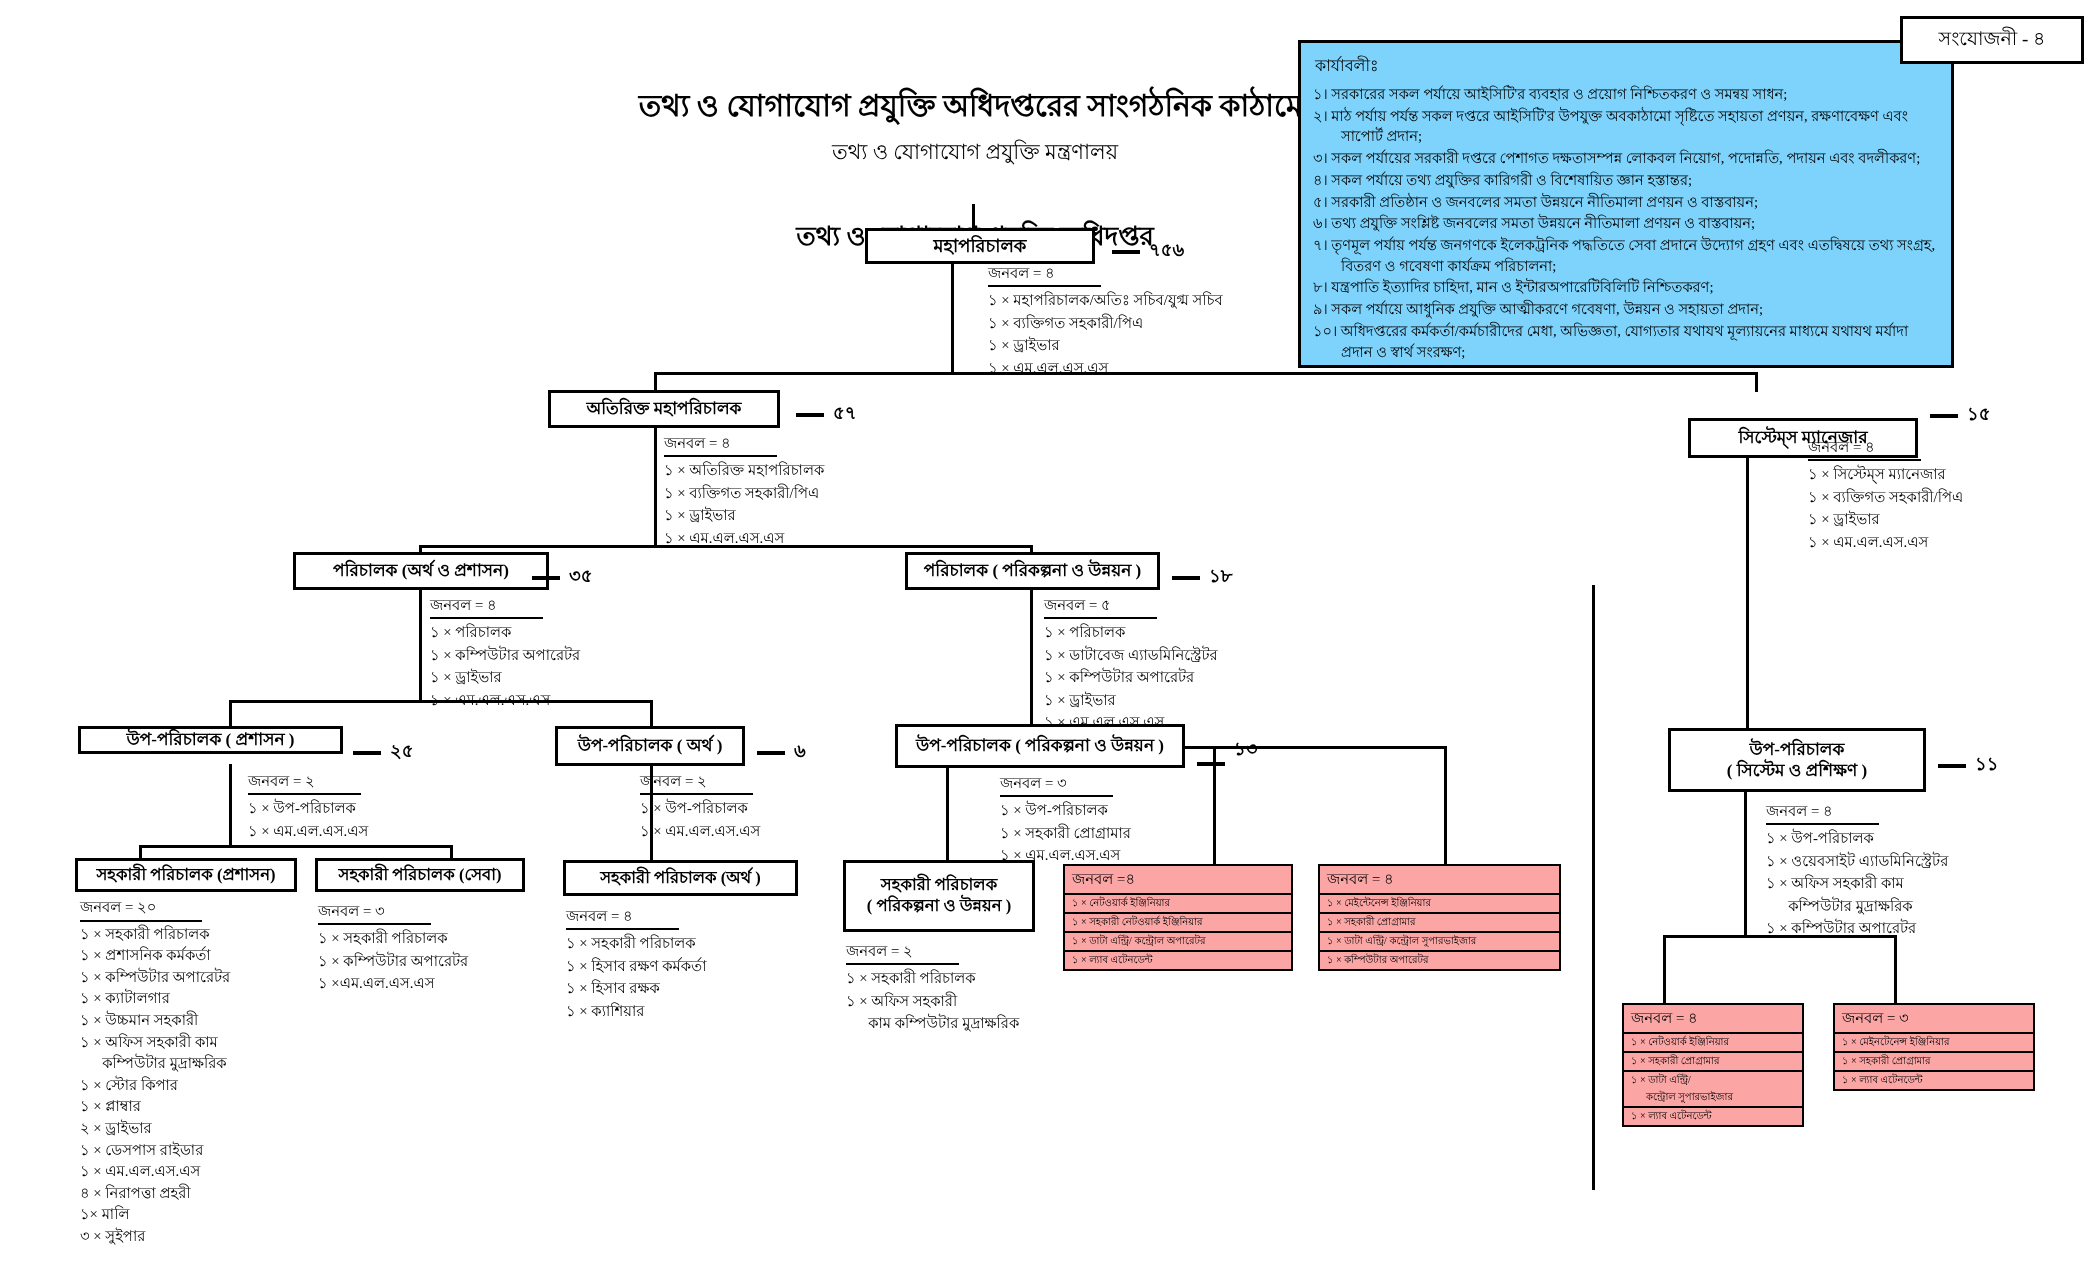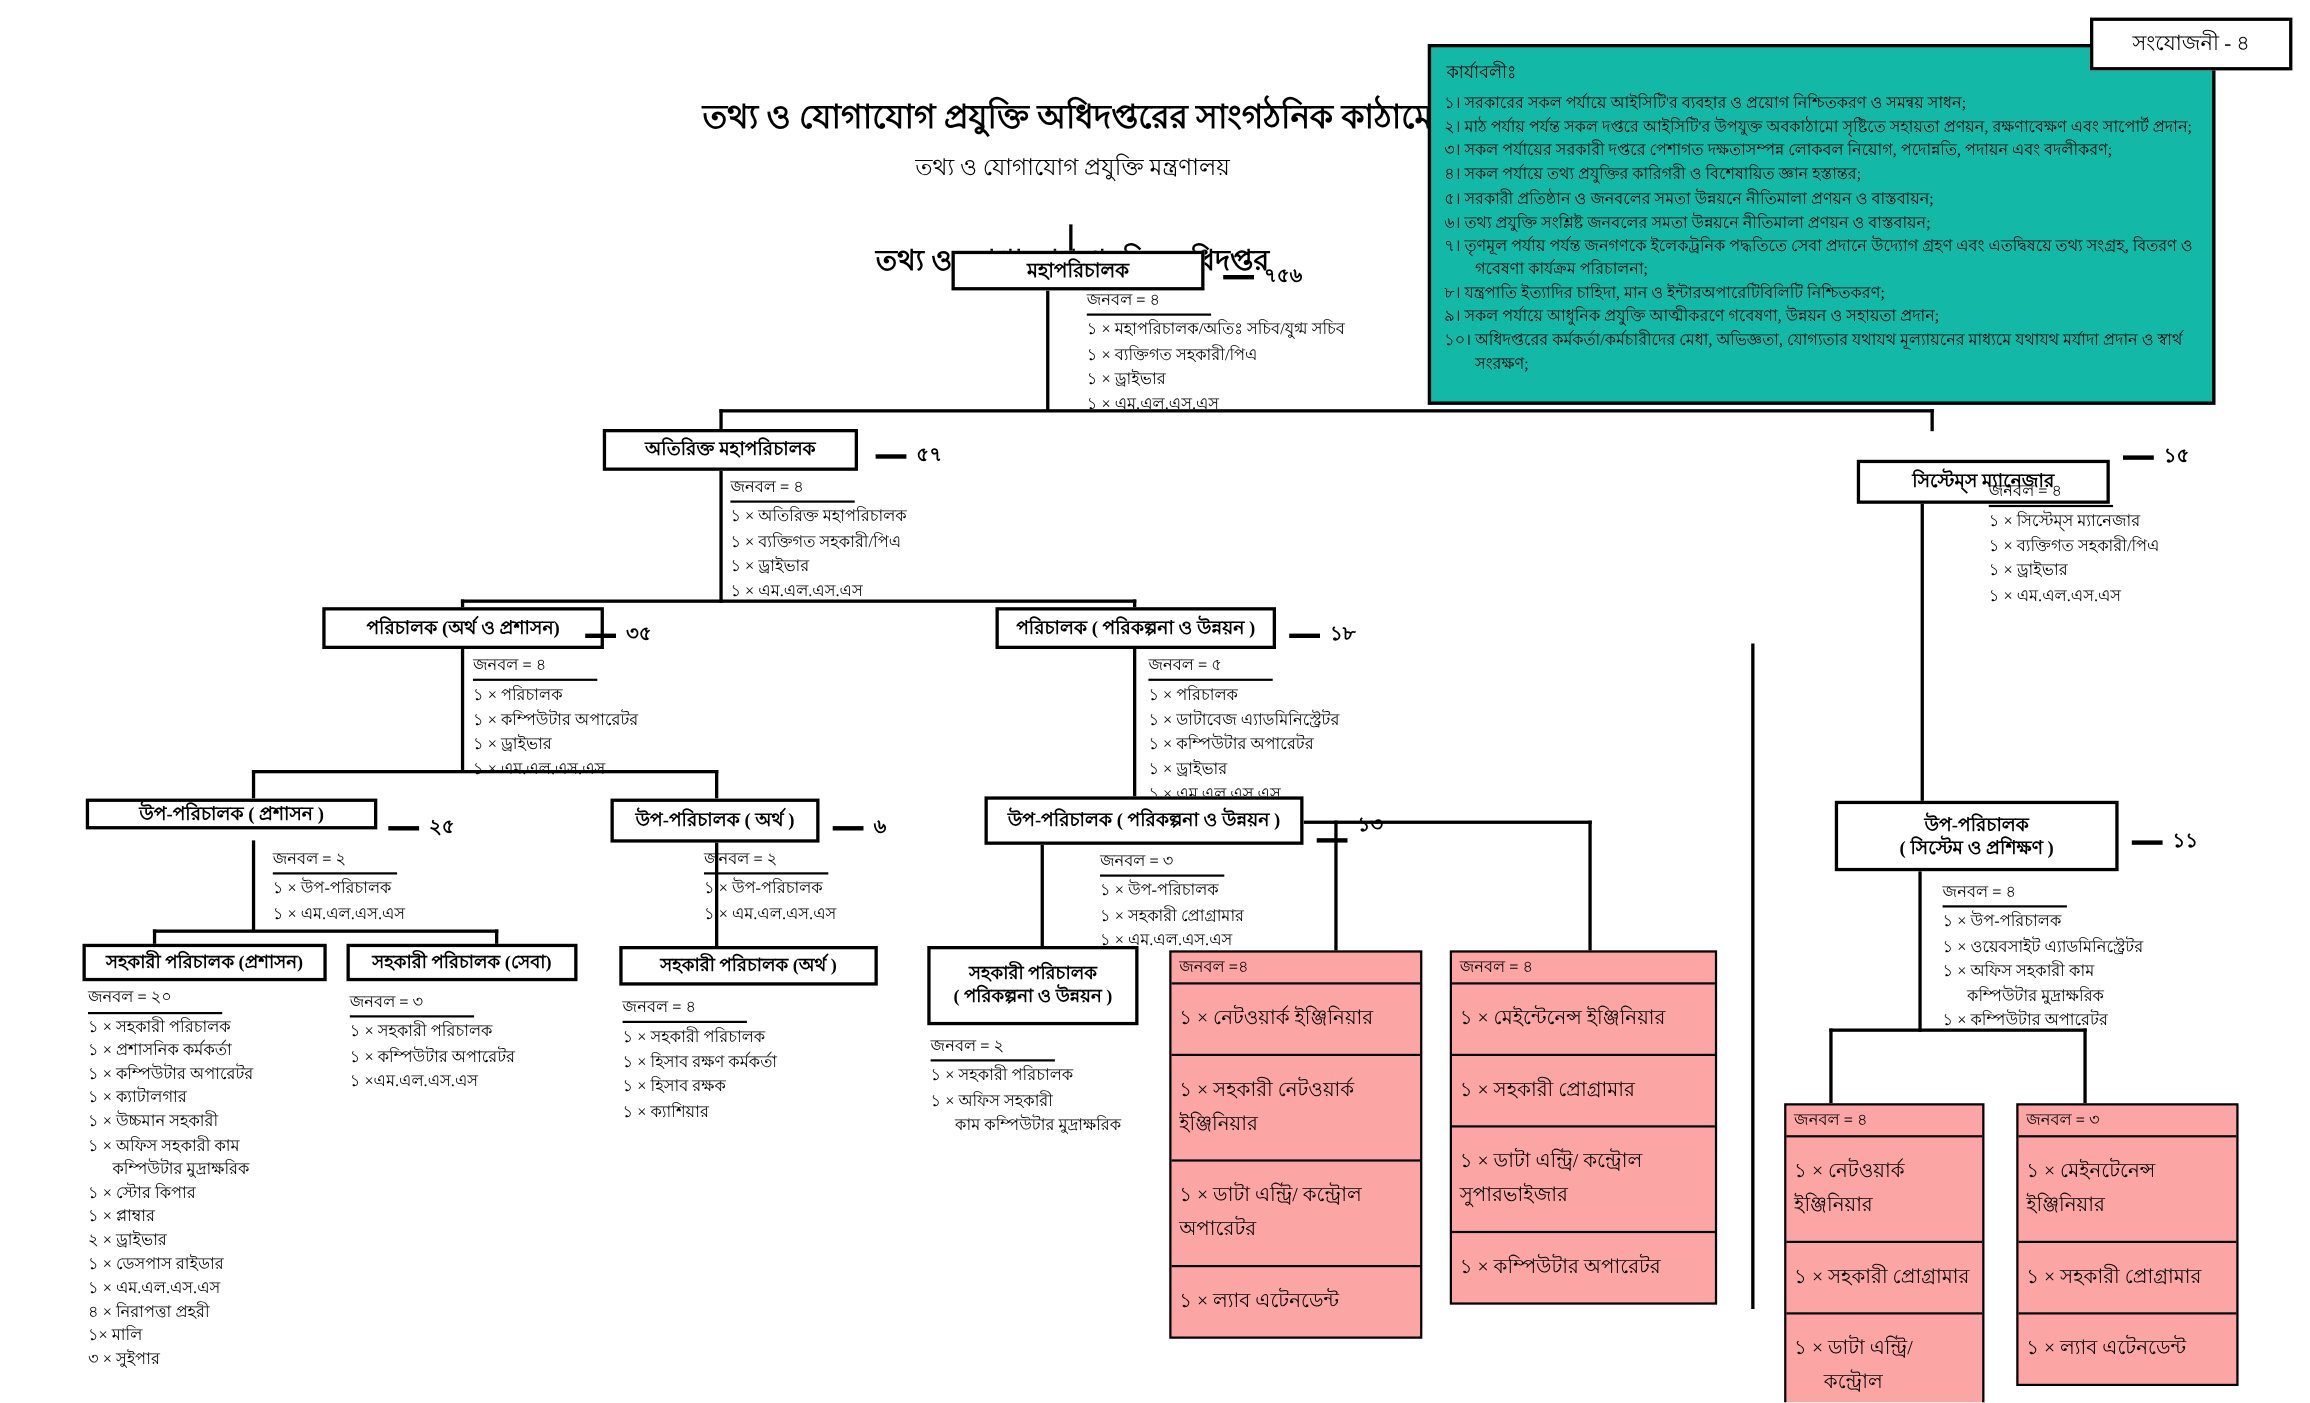--- a/index.html
+++ b/index.html
@@ -5,36 +5,36 @@
   html,body{margin:0;padding:0;background:#fff;}
   .canvas{position:relative;width:2100px;height:1275px;background:#ffffff;
           font-family:"Liberation Serif", serif;color:#000;overflow:hidden;}
   .line{position:absolute;background:#000;}
   .title{position:absolute;left:500px;width:950px;text-align:center;}
   .t1{top:82px;font-size:30px;font-weight:bold;}
   .t2{top:136px;font-size:21px;}
   .t3{top:176px;font-size:26px;font-weight:bold;margin-top:40px;}
   .annex{position:absolute;left:1900px;top:16px;width:178px;height:42px;border:3px solid #000;
          display:flex;align-items:center;justify-content:center;font-size:19px;background:#fff;z-index:3;}
-  .fnbox{position:absolute;left:1298px;top:40px;width:716px;height:328px;border:3px solid #000;
-         background:#14b8a6;padding:8px 12px 6px 12px;box-sizing:border-box;z-index:2;}
+  .fnbox{position:absolute;left:1298px;top:40px;width:656px;height:328px;border:3px solid #000;
+         background:#7dd3fc;padding:8px 12px 6px 12px;box-sizing:border-box;z-index:2;}
   .fnbox .fn-head{font-size:16px;margin:2px 0 4px 2px;}
   .fn-item{font-size:14.6px;line-height:1.42;padding-left:28px;text-indent:-28px;margin:1px 0;}
   .box{position:absolute;border:3px solid #000;background:#fff;display:flex;flex-direction:column;
        align-items:center;justify-content:center;text-align:center;font-size:18px;font-weight:bold;
        line-height:1.25;box-sizing:border-box;z-index:2;}
   .box.sm-label{font-size:16.5px;font-weight:bold;}
   .tag{position:absolute;display:flex;align-items:center;gap:9px;font-size:18px;font-weight:bold;z-index:2;}
   .dash{width:28px;height:4px;background:#000;}
   .list{position:absolute;font-size:14.8px;line-height:1.52;z-index:2;background:transparent;}
   .jonobol{display:inline-block;border-bottom:2px solid #000;padding:0 46px 1px 0;margin-bottom:2px;}
   .staff-line{white-space:pre-wrap;}
   .ttable{position:absolute;border:2px solid #000;background:#fca5a5;box-sizing:border-box;z-index:2;}
   .ttable .thead{padding:1px 7px;font-size:14.8px;}
-  .ttable .trow{border-top:2px solid #000;padding:16px 7px;font-size:18px;white-space:pre-wrap;}
+  .ttable .trow{border-top:2px solid #000;padding:0 7px;font-size:10px;white-space:pre-wrap;}
 </style>
 </head>
 <body>
 
 <div class="canvas">
 
   <div class="title t2">তথ্য ও যোগাযোগ প্রযুক্তি মন্ত্রণালয়</div>
   <div class="title t1">তথ্য ও যোগাযোগ প্রযুক্তি অধিদপ্তরের সাংগঠনিক কাঠামো</div>
   <div class="title t3">তথ্য ও যোগাযোগ প্রযুক্তি অধিদপ্তর</div>
 

